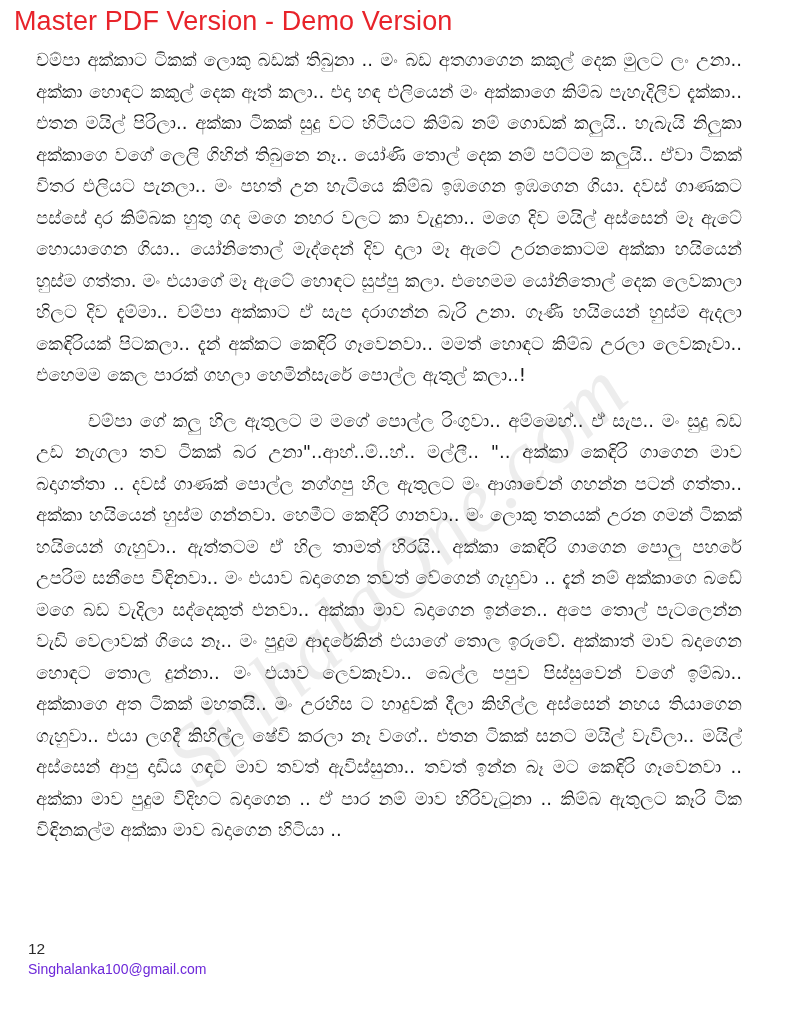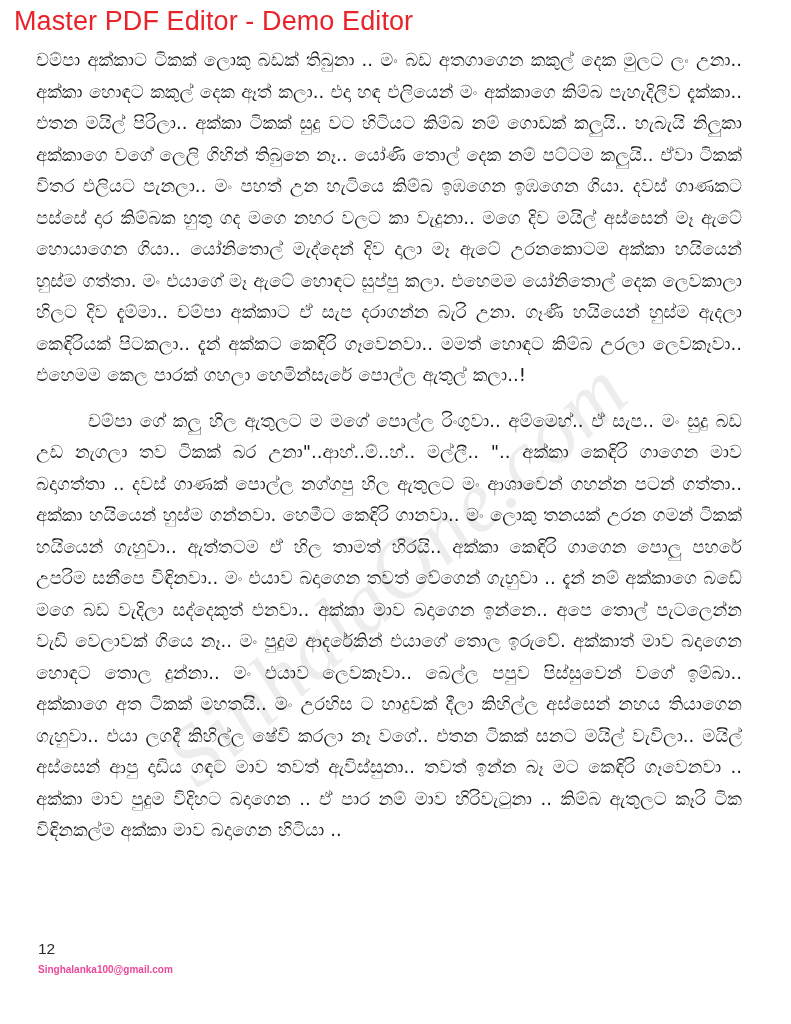--- a/index.html
+++ b/index.html
@@ -72,44 +72,43 @@
     word-spacing: 0.3px;
   }
   .para.indent {
     text-indent: 52px;
     margin-top: 14px;
   }
 
   
   .footer {
     position: absolute;
-    left: 38px;
+    left: 28px;
     bottom: 44px;
     z-index: 4;
   }
   .footer-pageno {
     font-family: "Liberation Sans", sans-serif;
     font-size: 15.5px;
     color: #2b2b2b;
     line-height: 20px;
   }
   .footer-email {
     font-family: "Liberation Sans", sans-serif;
-    font-size: 10px;
-    color: #ec4899;
+    font-size: 14px;
+    color: #6d28d9;
     line-height: 21px;
-    font-weight: bold;
   }
 </style>
 </head>
 <body>
 
 <div class="page">
 
-  <div class="demo-banner">Master PDF Editor - Demo Editor</div>
+  <div class="demo-banner">Master PDF Version - Demo Version</div>
 
   <div class="watermark">SinhalaOne.com</div>
 
   <div class="content">
     <p class="para">චම්පා අක්කාට ටිකක් ලොකු බඩක් තිබුනා .. මං බඩ අතගාගෙන කකුල් දෙක මුලට ලං උනා.. අක්කා හොඳට කකුල් දෙක ඈත් කලා.. එදා හඳ එලියෙන් මං අක්කාගෙ කිම්බ පැහැදිලිව දැක්කා.. එතන මයිල් පිරිලා.. අක්කා ටිකක් සුදු වට හිටියට කිම්බ නම් ගොඩක් කලුයි.. හැබැයි නිලුකා අක්කාගෙ වගේ ලෙලි ගිහින් තිබුනෙ නෑ.. යෝණි තොල් දෙක නම් පට්ටම කලුයි.. ඒවා ටිකක් විතර එලියට පැනලා.. මං පහත් උන හැටියෙ කිම්බ ඉඹගෙන ඉඹගෙන ගියා. දවස් ගාණකට පස්සේ දාර කිම්බක හුතු ගද මගෙ නහර වලට කා වැදුනා.. මගෙ දිව මයිල් අස්සෙන් මෑ ඇටේ හොයාගෙන ගියා.. යෝනිතොල් මැද්දෙන් දිව දාලා මෑ ඇටේ උරනකොටම අක්කා හයියෙන් හුස්ම ගත්තා. මං එයාගේ මෑ ඇටේ හොඳට සුප්පු කලා. එහෙමම යෝනිතොල් දෙක ලෙවකාලා හිලට දිව දැම්මා.. චම්පා අක්කාට ඒ සැප දරාගන්න බැරි උනා. ගෑණී හයියෙන් හුස්ම ඇදලා කෙඳිරියක් පිටකලා.. දැන් අක්කට කෙඳිරි ගෑවෙනවා.. මමත් හොඳට කිම්බ උරලා ලෙවකෑවා.. එහෙමම කෙල පාරක් ගහලා හෙමින්සැරේ පොල්ල ඇතුල් කලා..!</p>
     <p class="para indent">චම්පා ගේ කලු හිල ඇතුලට ම මගේ පොල්ල රිංගුවා.. අම්මෙහ්.. ඒ සැප.. මං සුදු බඩ උඩ නැගලා තව ටිකක් බර උනා"..ආහ්..ම්..හ්.. මල්ලී.. ".. අක්කා කෙඳිරි ගාගෙන මාව බදාගත්තා .. දවස් ගාණක් පොල්ල නග්ගපු හිල ඇතුලට මං ආශාවෙන් ගහන්න පටන් ගත්තා.. අක්කා හයියෙන් හුස්ම ගන්නවා. හෙමීට කෙඳිරි ගානවා.. මං ලොකු තනයක් උරන ගමන් ටිකක් හයියෙන් ගැහුවා.. ඇත්තටම ඒ හිල තාමත් හිරයි.. අක්කා කෙඳිරි ගාගෙන පොලු පහරේ උපරිම සනීපෙ විඳිනවා.. මං එයාව බදාගෙන තවත් වේගෙන් ගැහුවා .. දැන් නම් අක්කාගෙ බඩේ මගෙ බඩ වැදිලා සද්දෙකුත් එනවා.. අක්කා මාව බදාගෙන ඉන්නෙ.. අපෙ තොල් පැටලෙන්න වැඩි වෙලාවක් ගියෙ නෑ.. මං පුදුම ආදරේකින් එයාගේ තොල ඉරුවේ. අක්කාත් මාව බදාගෙන හොඳට තොල දුන්නා.. මං එයාව ලෙවකෑවා.. බෙල්ල පපුව පිස්සුවෙන් වගේ ඉම්බා.. අක්කාගෙ අත ටිකක් මහතයි.. මං උරහිස ට හාදුවක් දීලා කිහිල්ල අස්සෙන් නහය තියාගෙන ගැහුවා.. එයා ලගදී කිහිල්ල ෂේවි කරලා නෑ වගේ.. එතන ටිකක් සනට මයිල් වැවිලා.. මයිල් අස්සෙන් ආපු දාඩිය ගඳට මාව තවත් ඇවිස්සුනා.. තවත් ඉන්න බෑ මට කෙඳිරි ගෑවෙනවා .. අක්කා මාව පුදුම විදිහට බදාගෙන .. ඒ පාර නම් මාව හිරිවැටුනා .. කිම්බ ඇතුලට කෑරි ටික විඳිනකල්ම අක්කා මාව බදාගෙන හිටියා ..</p>
   </div>
 
   <div class="footer">
     <div class="footer-pageno">12</div>

